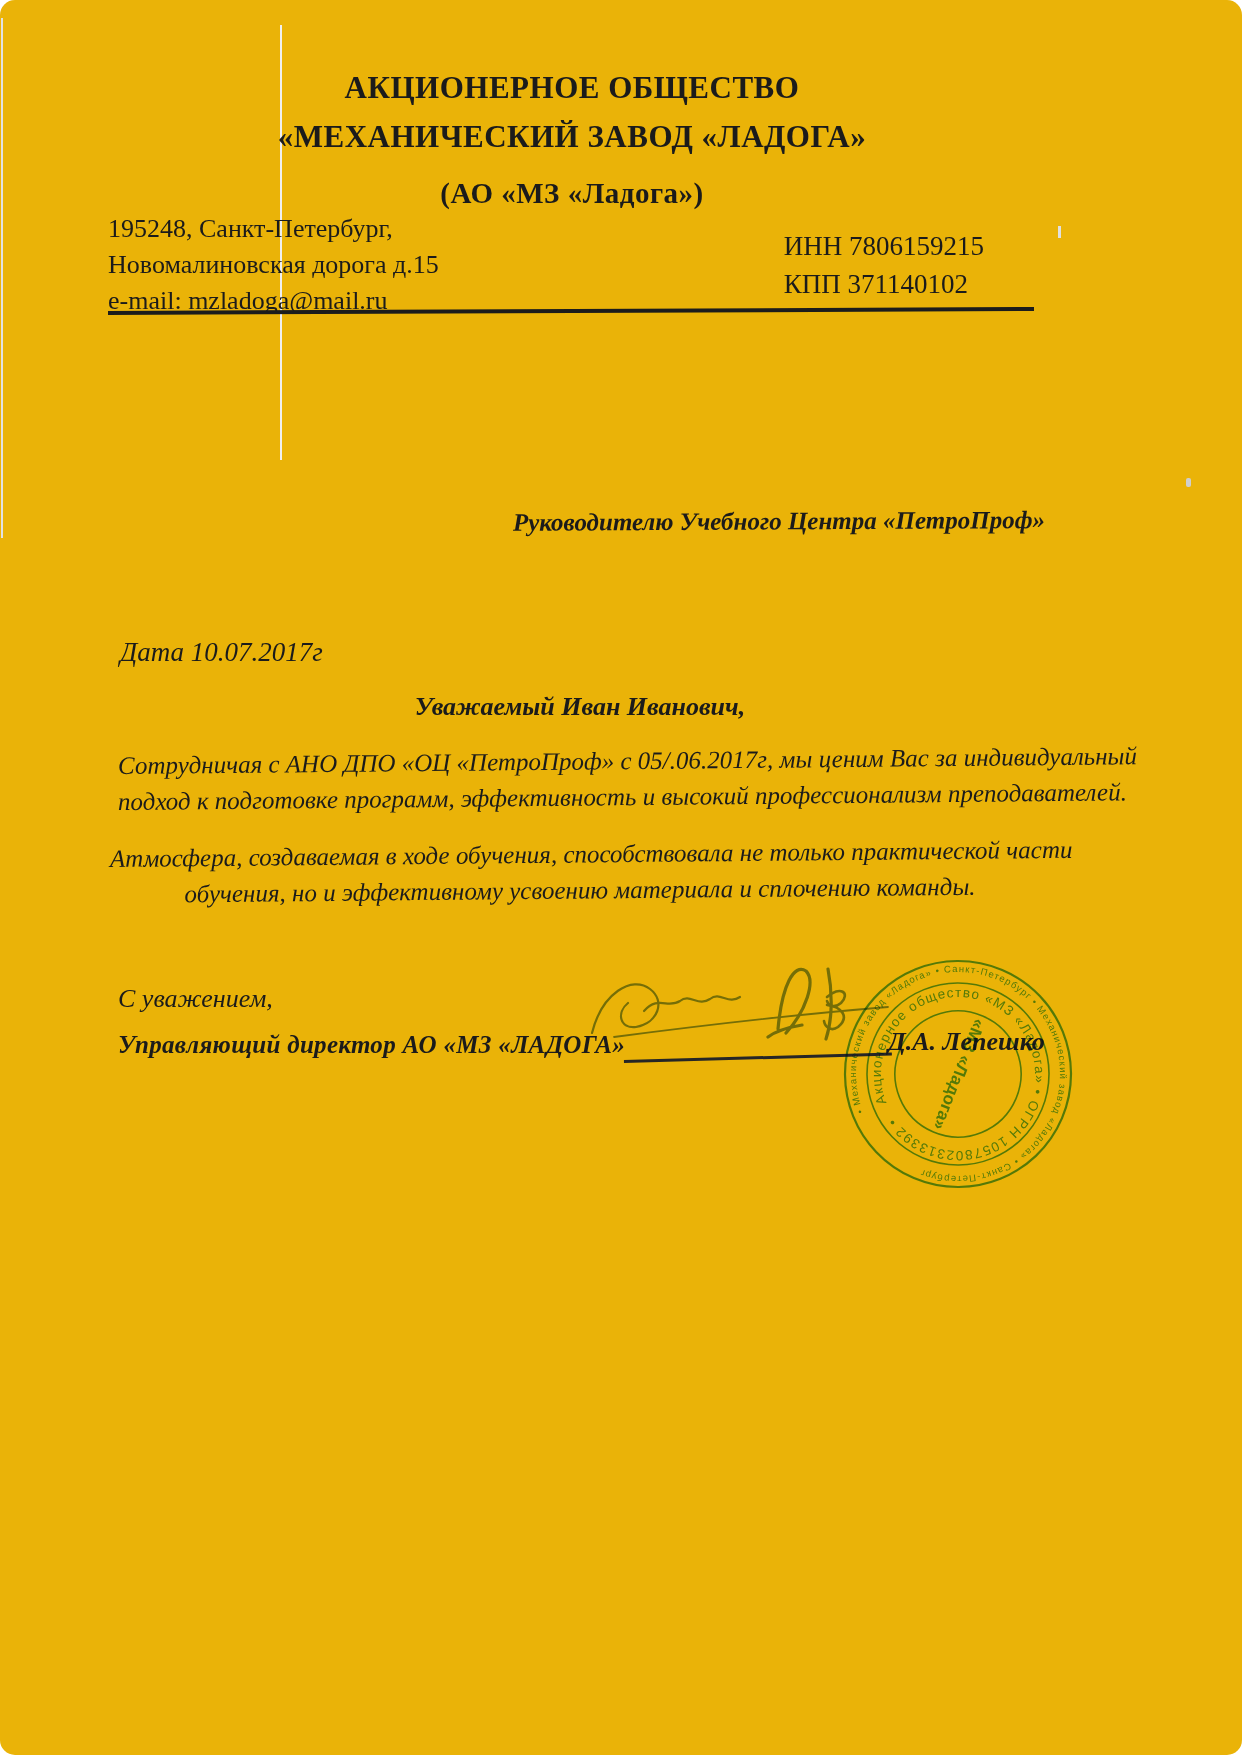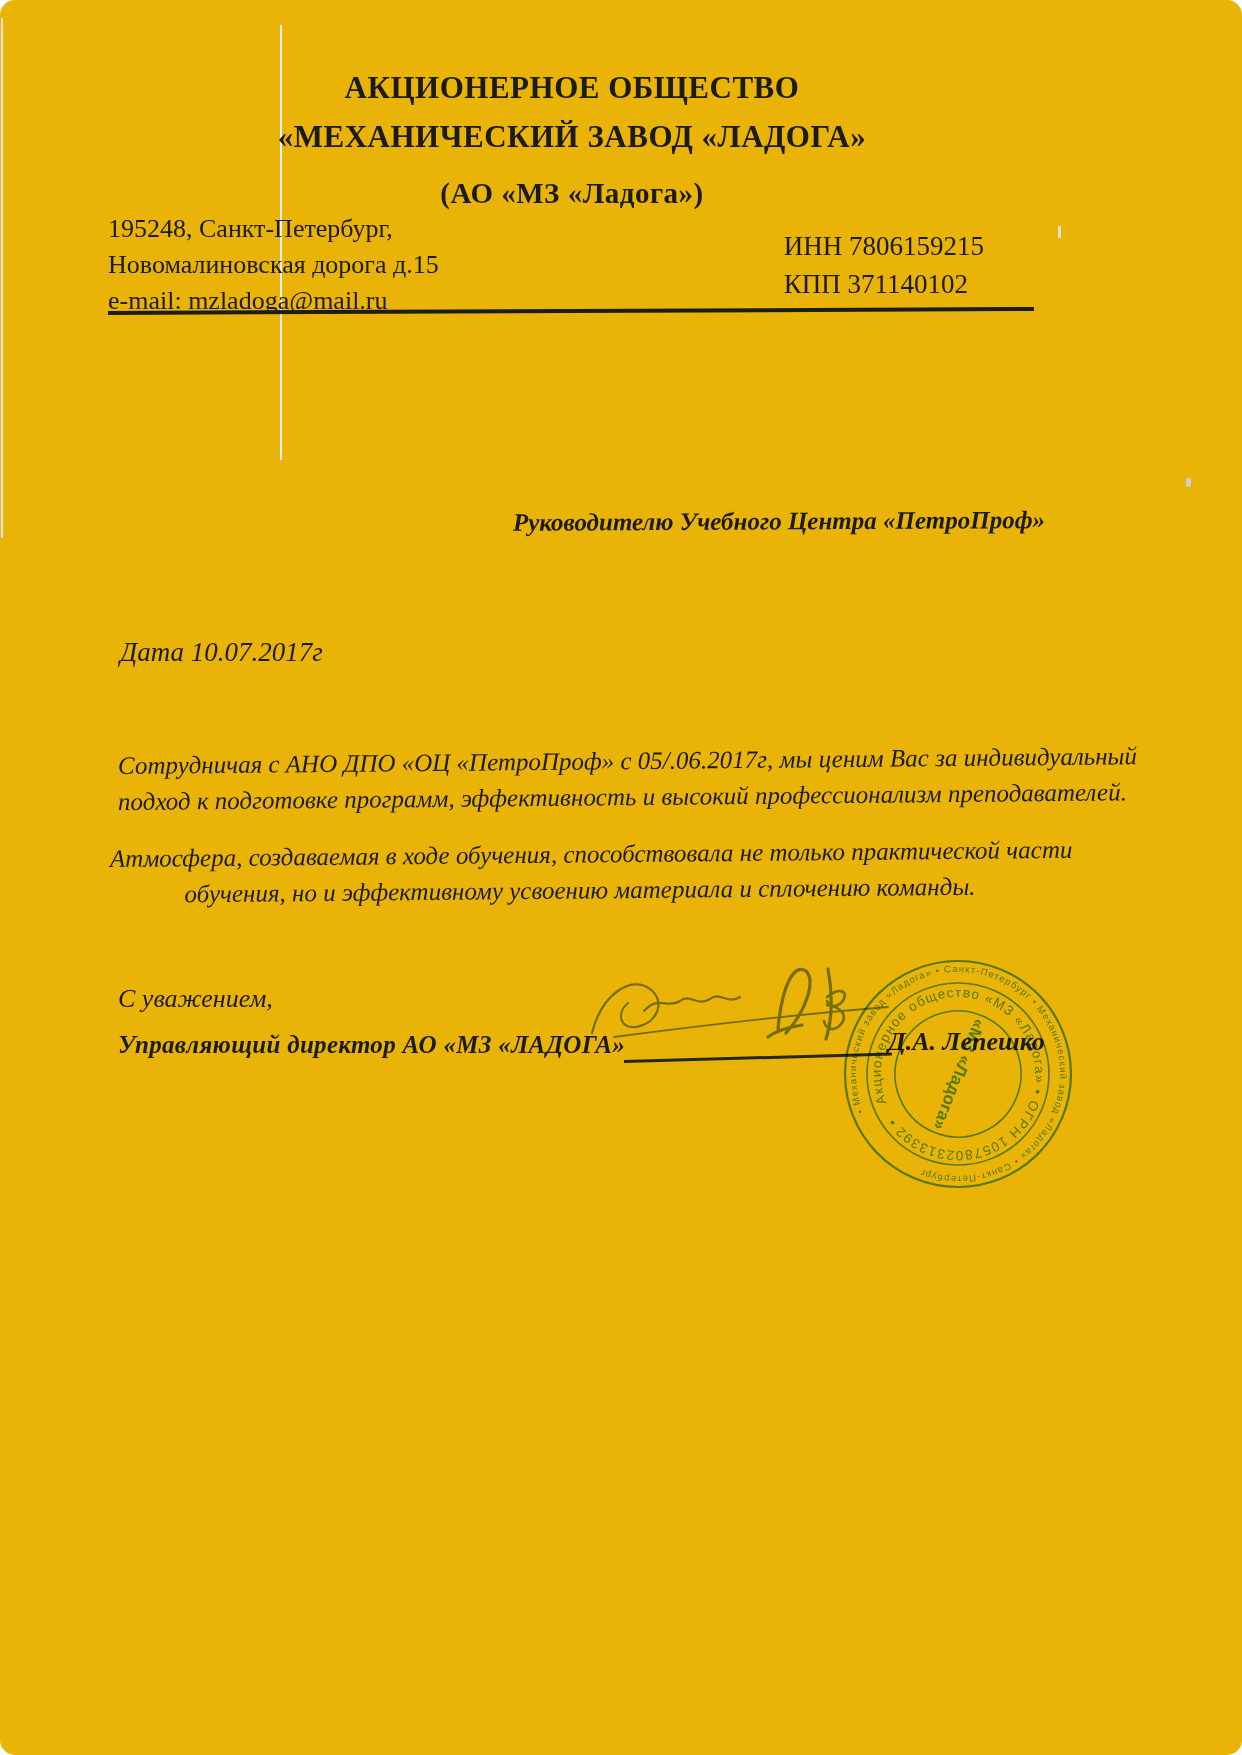--- a/index.html
+++ b/index.html
@@ -81,20 +81,21 @@
 
   <div class="abs tax-block">
     <div>ИНН 7806159215</div>
     <div>КПП 371140102</div>
   </div>
 
   <div class="abs rule"></div>
 
   <div class="abs recipient">Руководителю Учебного Центра «ПетроПроф»</div>
   <div class="abs date-line">Дата 10.07.2017г</div>
+  <div class="abs salutation">Уважаемый Иван Иванович,</div>
 
   <div class="abs body-line p1l1">Сотрудничая с АНО ДПО «ОЦ «ПетроПроф» с 05/.06.2017г, мы ценим Вас за индивидуальный</div>
   <div class="abs body-line p1l2">подход к подготовке программ, эффективность и высокий профессионализм преподавателей.</div>
   <div class="abs body-line p2 p2l1">Атмосфера, создаваемая в ходе обучения, способствовала не только практической части</div>
   <div class="abs body-line p2 p2l2">обучения, но и эффективному усвоению материала и сплочению команды.</div>
 
   <div class="abs closing">С уважением,</div>
   <div class="abs signer-title">Управляющий директор АО «МЗ «ЛАДОГА»</div>
   <div class="abs sig-rule"></div>
   <div class="abs signer-name">Д.А. Лепешко</div>

